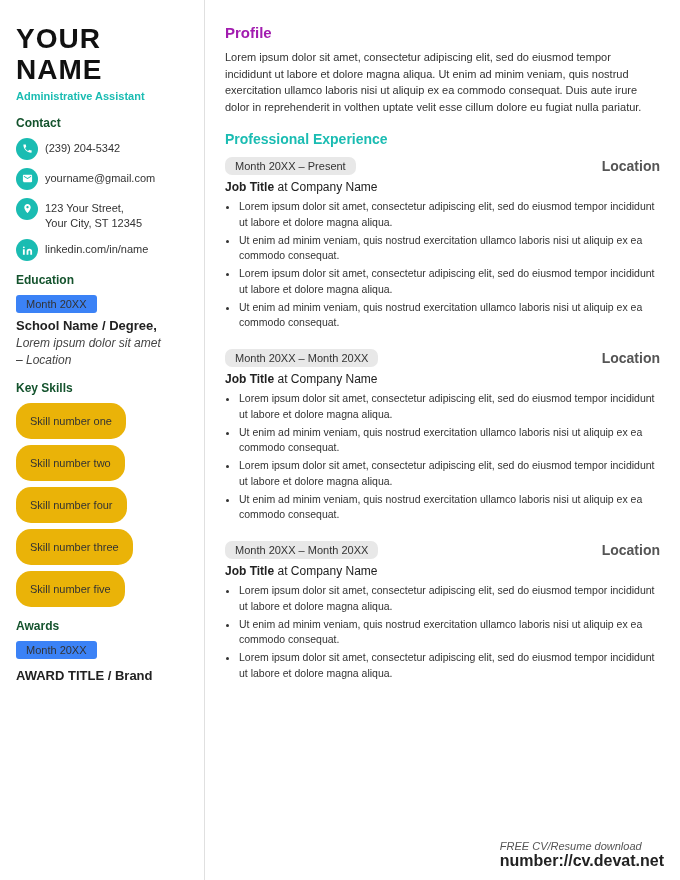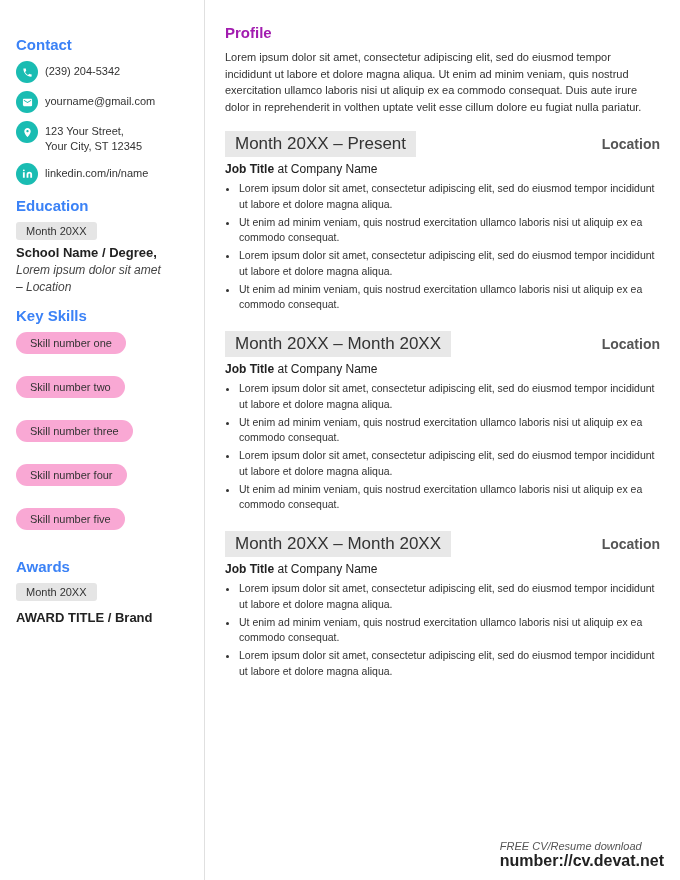--- a/index.html
+++ b/index.html
@@ -44,23 +44,23 @@
       letter-spacing: 1px;
     }
     .job-title-sidebar {
       color: #1abcb2;
       font-size: 11px;
       font-weight: bold;
       margin-top: 4px;
       margin-bottom: 14px;
     }
     .section-label {
-      color: #3b82f6;
-      font-weight: bold;
-      font-size: 15px;
+      color: #14532d;
+      font-weight: bold;
+      font-size: 12px;
       margin-bottom: 8px;
       margin-top: 12px;
     }
     .contact-item {
       display: flex;
       align-items: flex-start;
       margin-bottom: 8px;
       font-size: 11px;
       color: #333;
     }
@@ -75,48 +75,48 @@
       flex-shrink: 0;
       margin-right: 7px;
       color: #fff;
       font-size: 10px;
     }
     .contact-text {
       padding-top: 3px;
       line-height: 1.4;
     }
     .education-badge {
-      background: #e5e5e5;
+      background: #3b82f6;
       border-radius: 3px;
       padding: 3px 10px;
       font-size: 11px;
       color: #333;
       display: inline-block;
       margin-bottom: 5px;
     }
     .school-name {
       font-weight: bold;
       font-size: 13px;
       color: #222;
       margin-bottom: 2px;
     }
     .school-detail {
       font-size: 12px;
       color: #444;
       font-style: italic;
       line-height: 1.4;
     }
     .skill-badge {
-      background: #f9a8d4;
+      background: #eab308;
       border-radius: 15px;
-      padding: 5px 14px;
+      padding: 12px 14px;
       font-size: 11px;
       color: #333;
       display: inline-block;
-      margin-bottom: 22px;
+      margin-bottom: 6px;
       cursor: pointer;
     }
     .skills-list {
       display: flex;
       flex-direction: column;
       align-items: flex-start;
     }
     .awards-section {
       margin-top: 6px;
     }
@@ -150,23 +150,23 @@
       margin-bottom: 18px;
     }
     .exp-header {
       display: flex;
       justify-content: space-between;
       align-items: center;
       margin-bottom: 5px;
     }
     .exp-date-badge {
       background: #e8e8e8;
-      border-radius: 0;
+      border-radius: 7px;
       padding: 3px 10px;
-      font-size: 17px;
+      font-size: 11px;
       color: #333;
       display: inline-block;
     }
     .exp-location {
       color: #555;
       font-size: 14px;
       font-weight: bold;
     }
     .exp-title {
       font-size: 12px;
@@ -203,20 +203,25 @@
       font-weight: 900;
       color: #222;
     }
   </style>
 </head>
 <body>
 
 <div class="resume-wrapper">
 
   <div class="sidebar">
+    <div class="name-block">
+      <div class="name-your">YOUR</div>
+      <div class="name-name">NAME</div>
+      <div class="job-title-sidebar">Administrative Assistant</div>
+    </div>
 
     <div class="section-label">Contact</div>
 
     
     <div class="contact-item">
       <div class="contact-icon">
         <svg width="11" height="11" viewBox="0 0 24 24" fill="white">
             <path d="M6.6 10.8c1.4 2.8 3.8 5.1 6.6 6.6l2.2-2.2c.3-.3.7-.4 1-.2 1.1.4 2.3.6 3.6.6.6 0 1 .4 1 1V20c0 .6-.4 1-1 1-9.4 0-17-7.6-17-17 0-.6.4-1 1-1h3.5c.6 0 1 .4 1 1 0 1.3.2 2.5.6 3.6.1.3 0 .7-.2 1L6.6 10.8z"></path>
           </svg>
       </div>
@@ -257,39 +262,40 @@
     <div class="section-label">Education</div>
     <div class="education-badge">Month 20XX</div>
     <div class="school-name">School Name / Degree,</div>
     <div class="school-detail">Lorem ipsum dolor sit amet<br>– Location</div>
 
     
     <div class="section-label">Key Skills</div>
     <div class="skills-list">
       <div class="skill-badge">Skill number one</div>
       <div class="skill-badge">Skill number two</div>
+      <div class="skill-badge">Skill number four</div>
       <div class="skill-badge">Skill number three</div>
-      <div class="skill-badge">Skill number four</div>
       <div class="skill-badge">Skill number five</div>
     </div>
 
     
     <div class="section-label awards-section">Awards</div>
     <div class="education-badge">Month 20XX</div>
     <div class="school-name" style="margin-top:4px;">AWARD TITLE / Brand</div>
   </div>
 
   <div class="main-content">
 
     <div class="profile-section">
       <h2>Profile</h2>
       <p class="profile-text">Lorem ipsum dolor sit amet, consectetur adipiscing elit, sed do eiusmod tempor incididunt ut labore et dolore magna aliqua. Ut enim ad minim veniam, quis nostrud exercitation ullamco laboris nisi ut aliquip ex ea commodo consequat. Duis aute irure dolor in reprehenderit in volthen uptate velit esse cillum dolore eu fugiat nulla pariatur.</p>
     </div>
 
     <div class="experience-section">
+      <h2>Professional Experience</h2>
 
       <div class="exp-entry">
         <div class="exp-header">
           <span class="exp-date-badge">Month 20XX – Present</span>
           <span class="exp-location">Location</span>
         </div>
         <div class="exp-title"><strong>Job Title</strong> at Company Name</div>
         <ul class="exp-bullets">
           <li>Lorem ipsum dolor sit amet, consectetur adipiscing elit, sed do eiusmod tempor incididunt ut labore et dolore magna aliqua.</li>
           <li>Ut enim ad minim veniam, quis nostrud exercitation ullamco laboris nisi ut aliquip ex ea commodo consequat.</li>

